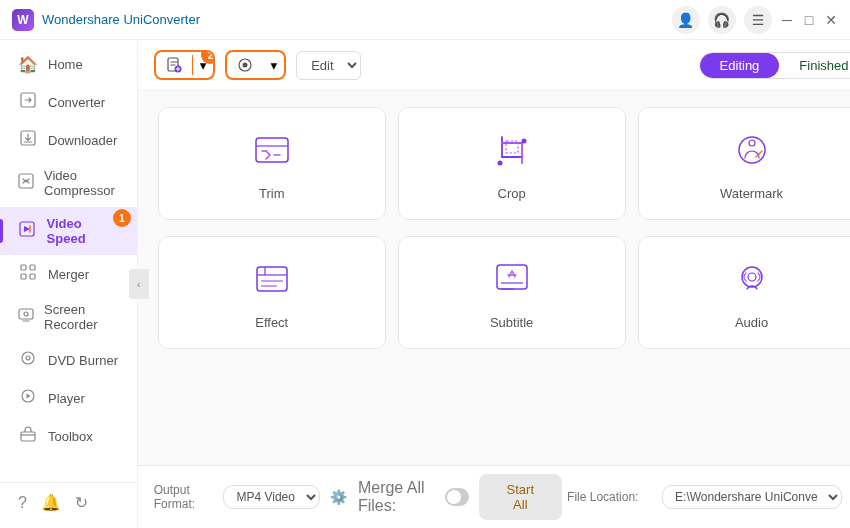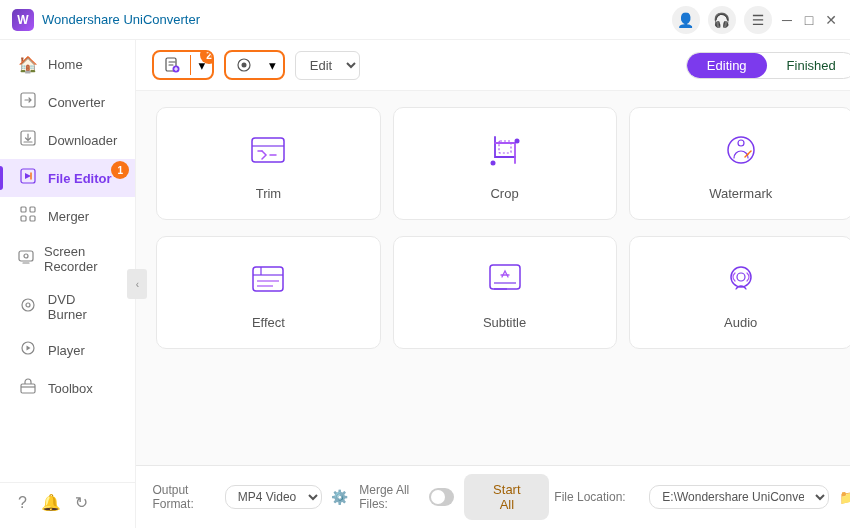--- a/index.html
+++ b/index.html
@@ -109,21 +109,21 @@
       background: #fff; border-top: 1px solid #e8e8e8;
       padding: 8px 16px; display: flex; flex-direction: row; gap: 5px;
     }
     .bottom-row { display: flex; align-items: center; gap: 10px; }
     .bottom-label { font-size: 12px; color: #777; width: 85px; }
     .format-select {
       padding: 3px 8px; border: 1px solid #ddd; border-radius: 10px;
       font-size: 12px; color: #555; background: #fff; cursor: pointer;
     }
     .settings-icon-btn { background: none; border: none; cursor: pointer; font-size: 14px; color: #888; }
-    .merge-label { font-size: 12px; color: #777; margin-left: auto; }
+    .merge-label { font-size: 16px; color: #777; margin-left: auto; }
     .toggle-switch {
       width: 34px; height: 18px; background: #ccc; border-radius: 9px;
       position: relative; cursor: pointer;
     }
     .toggle-switch::after {
       content: ''; position: absolute; left: 2px; top: 2px;
       width: 14px; height: 14px; background: #fff; border-radius: 50%;
       transition: left 0.2s;
     }
     .start-btn {
@@ -184,30 +184,40 @@
     <div class="sidebar-item">
       <span class="s-icon">
         <svg width="16" height="16" viewBox="0 0 16 16" fill="none">
             <rect x="1" y="1" width="14" height="14" rx="2" stroke="#888" stroke-width="1.2" fill="none"></rect>
             <path d="M8 4v6M5.5 8l2.5 2.5L10.5 8" stroke="#888" stroke-width="1.2" stroke-linecap="round"></path>
             <line x1="4" y1="12" x2="12" y2="12" stroke="#888" stroke-width="1.2" stroke-linecap="round"></line>
           </svg>
       </span>
       <span>Downloader</span>
     </div>
+    <div class="sidebar-item">
+      <span class="s-icon">
+        <svg width="16" height="16" viewBox="0 0 16 16" fill="none">
+            <rect x="1" y="1" width="14" height="14" rx="2" stroke="#888" stroke-width="1.2" fill="none"></rect>
+            <path d="M5 6l3 3 3-3" stroke="#888" stroke-width="1.2" stroke-linecap="round"></path>
+            <path d="M5 10l3-3 3 3" stroke="#888" stroke-width="1.2" stroke-linecap="round"></path>
+          </svg>
+      </span>
+      <span>Video Compressor</span>
+    </div>
     <div class="sidebar-item active" style="position:relative;">
       <div class="active-marker"></div>
       <span class="s-icon">
         <svg width="16" height="16" viewBox="0 0 16 16" fill="none">
             <rect x="1" y="1" width="14" height="14" rx="2" stroke="#7c3aed" stroke-width="1.2" fill="none"></rect>
             <path d="M5 5l6 3-6 3V5z" fill="#7c3aed"></path>
             <path d="M11 5v6" stroke="#f97316" stroke-width="1.5" stroke-linecap="round"></path>
           </svg>
       </span>
-      <span style="color:#7c3aed;font-weight:600;">File Editor</span>
+      <span style="color:#7c3aed;font-weight:600;">Video Speed</span>
       <span class="num-badge">1</span>
     </div>
     <div class="sidebar-item">
       <span class="s-icon">
         <svg width="16" height="16" viewBox="0 0 16 16" fill="none">
             <rect x="1" y="1" width="5" height="5" rx="1" stroke="#888" stroke-width="1.2" fill="none"></rect>
             <rect x="10" y="1" width="5" height="5" rx="1" stroke="#888" stroke-width="1.2" fill="none"></rect>
             <rect x="1" y="10" width="5" height="5" rx="1" stroke="#888" stroke-width="1.2" fill="none"></rect>
             <rect x="10" y="10" width="5" height="5" rx="1" stroke="#888" stroke-width="1.2" fill="none"></rect>
           </svg>

